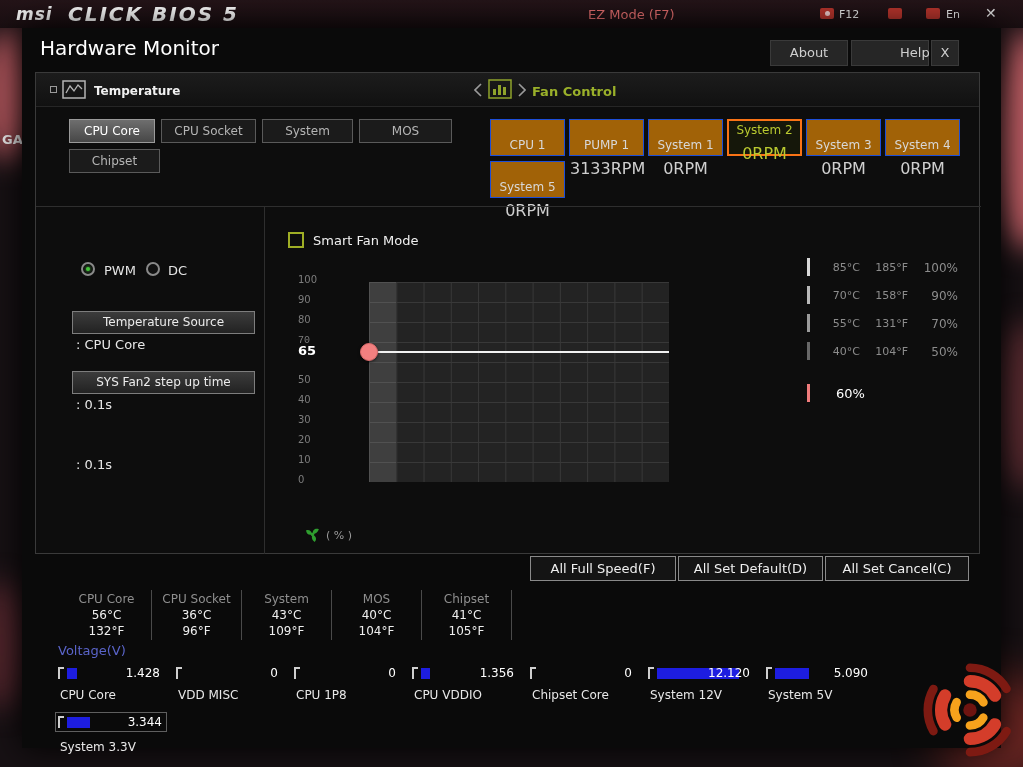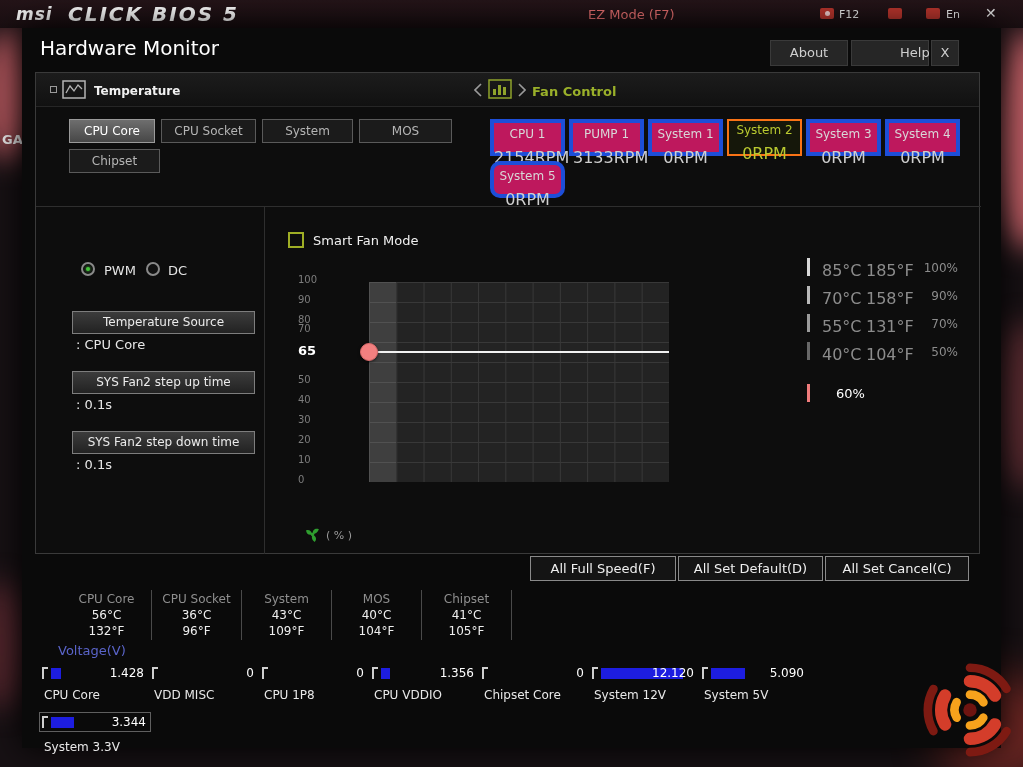--- a/index.html
+++ b/index.html
@@ -39,22 +39,22 @@
   .panel-header-strip{ position:absolute; left:0; top:0; width:100%; height:34px;
     background:linear-gradient(#1c1c1c,#111); border-bottom:1px solid #262626; }
   .sec-label{ font-size:12px; font-weight:bold; }
   .hline{ position:absolute; background:#2e2e2e; }
   .vline{ position:absolute; background:#2e2e2e; }
 
   .tab-btn{ position:absolute; height:24px; background:#1b1b1b; border:1px solid #5a5a5a;
     color:#b5b5b5; font-size:12px; text-align:center; line-height:22px; cursor:pointer; }
   .tab-btn.active{ background:linear-gradient(#6e6e6e,#474747); color:#fff; border-color:#9a9a9a; }
 
-  .fan-btn{ position:absolute; width:75px; height:37px; background:#be185d; border:4px solid #1d4ed8;
-    color:#d8d8d8; font-size:12px; text-align:center; cursor:pointer; padding-top:4px; }
+  .fan-btn{ position:absolute; width:75px; height:37px; background:#a16207; border:1px solid #1d4ed8;
+    color:#d8d8d8; font-size:12px; text-align:center; cursor:pointer; padding-top:18px; }
   .fan-btn .rpm{ display:block; font-size:16px; color:#cfcfcf; margin-top:7px; }
   .fan-btn.active{ border:2px solid #f97316; color:#b9c930; background:#15170a; padding-top:2px; }
   .fan-btn.active .rpm{ color:#b9c930; }
 
   .radio{ display:inline-block; width:14px; height:14px; border-radius:50%;
     border:2px solid #8a8a8a; background:#111; position:relative; cursor:pointer; vertical-align:middle; }
   .radio.checked::after{ content:""; position:absolute; left:3px; top:3px; width:4px; height:4px;
     border-radius:50%; background:#45c33a; box-shadow:0 0 3px #45c33a; }
   .radio-label{ font-size:13px; color:#e4e4e4; vertical-align:middle; }
 
@@ -74,38 +74,38 @@
                      linear-gradient(to bottom,#383838 1px,transparent 1px);
     background-size:27.27px 100%,100% 20px; cursor:crosshair; }
   .plot-highlight{ position:absolute; left:0; top:0; width:27px; height:200px;
     background:rgba(255,255,255,.13); }
   .curve-line{ position:absolute; left:0; width:100%; height:2px; background:#f2f2f2; }
   .curve-handle{ position:absolute; left:-9px; width:18px; height:18px; border-radius:50%;
     background:#f28080; border:1px solid #d86a6a; box-shadow:0 1px 3px rgba(0,0,0,.6); cursor:grab; }
   .axis-unit{ position:absolute; left:290px; top:456px; font-size:11px; color:#9a9a9a; }
 
   .mark-bar{ position:absolute; left:771px; width:3px; height:18px; background:#d8d8d8; }
-  .mark-txt{ position:absolute; font-size:16px; color:#8c8c8c; text-align:right; }
+  .mark-txt{ position:absolute; font-size:11px; color:#8c8c8c; text-align:right; }
   .mark-pct{ position:absolute; font-size:12px; color:#8c8c8c; text-align:right; }
   .cur-bar{ position:absolute; left:771px; width:3px; height:18px; background:#f07c7c; }
   .cur-duty{ position:absolute; left:800px; font-size:13px; color:#fff; }
 
   .action-btn{ position:absolute; top:528px; height:25px; background:#141414;
     border:1px solid #8a8a8a; color:#f0f0f0; font-size:13px; text-align:center;
     line-height:23px; cursor:pointer; }
 
   .readouts{ position:absolute; left:40px; top:562px; display:grid;
     grid-template-columns:repeat(5,90px); }
   .ro-cell{ text-align:center; border-right:1px solid #4a4a4a; height:50px; padding-top:2px; }
   .ro-name{ font-size:12px; color:#8f8f8f; display:block; }
   .ro-val{ font-size:12px; color:#efefef; display:block; margin-top:2px; }
 
   .volt-title{ position:absolute; left:36px; top:615px; font-size:13px; color:#5a64c9; }
-  .volt-row{ position:absolute; left:20px; display:grid; grid-template-columns:repeat(8,106px);
-    column-gap:4px; }
+  .volt-row{ position:absolute; left:36px; display:grid; grid-template-columns:repeat(8,106px);
+    column-gap:12px; }
   .volt-cell{ position:relative; height:42px; }
   .vrow1{ position:relative; height:14px; }
   .vrow1.boxed{ border:1px solid #5f5f5f; height:20px; padding:2px 2px 0 2px; width:112px; margin-left:-3px; }
   .vtick{ position:absolute; left:0; top:1px; width:6px; height:12px;
     border-left:2px solid #cfcfcf; border-top:2px solid #cfcfcf; }
   .vbar{ position:absolute; left:9px; top:2px; height:11px; background:#1d1de0; }
   .vval{ position:absolute; right:4px; top:0; font-size:12px; color:#fff; }
   .vname{ position:absolute; left:2px; top:22px; font-size:12px; color:#e8e8e8; white-space:nowrap; }
   .volt-cell.second .vname{ top:28px; }
 
@@ -200,47 +200,46 @@
         <span class="rpm">0RPM</span>
       </div>
       <div class="fan-btn" style="left:770px;top:46px;">
         <span>System 3</span>
         <span class="rpm">0RPM</span>
       </div>
       <div class="fan-btn" style="left:849px;top:46px;">
         <span>System 4</span>
         <span class="rpm">0RPM</span>
       </div>
-      <div class="fan-btn" style="left:454px;top:88px;border-radius:10px;">
+      <div class="fan-btn" style="left:454px;top:88px;">
         <span>System 5</span>
         <span class="rpm">0RPM</span>
       </div>
 
       <div class="hline" style="left:0;top:133px;width:945px;height:1px;"></div>
       <div class="vline" style="left:228px;top:133px;width:1px;height:348px;"></div>
 
       <span class="radio checked" style="position:absolute;left:45px;top:189px;"></span>
       <span class="radio-label" style="position:absolute;left:68px;top:190px;">PWM</span>
       <span class="radio" style="position:absolute;left:110px;top:189px;"></span>
       <span class="radio-label" style="position:absolute;left:132px;top:190px;">DC</span>
 
       <div class="setting-btn" style="top:238px;">Temperature Source</div>
       <div class="setting-val" style="top:264px;">: CPU Core</div>
       <div class="setting-btn" style="top:298px;">SYS Fan2 step up time</div>
       <div class="setting-val" style="top:324px;">: 0.1s</div>
-      <div class="setting-btn" style="top:358px;">SYS Fan2 step down time</div>
       <div class="setting-val" style="top:384px;">: 0.1s</div>
 
       <span class="checkbox" style="left:252px;top:159px;"></span>
       <span style="position:absolute;left:277px;top:160px;font-size:13px;color:#f0f0f0;">Smart Fan Mode</span>
 
       <span class="ytick" style="top:201px;">100</span>
       <span class="ytick" style="top:221px;">90</span>
       <span class="ytick" style="top:241px;">80</span>
-      <span class="ytick" style="top:250px;">70</span>
+      <span class="ytick" style="top:262px;font-family:Liberation Mono, monospace;">70</span>
       <span class="ytick current" style="top:270px;">65</span>
       <span class="ytick" style="top:301px;">50</span>
       <span class="ytick" style="top:321px;">40</span>
       <span class="ytick" style="top:341px;">30</span>
       <span class="ytick" style="top:361px;">20</span>
       <span class="ytick" style="top:381px;">10</span>
       <span class="ytick" style="top:401px;">0</span>
 
       <div class="plot">
         <div class="plot-highlight"></div>

